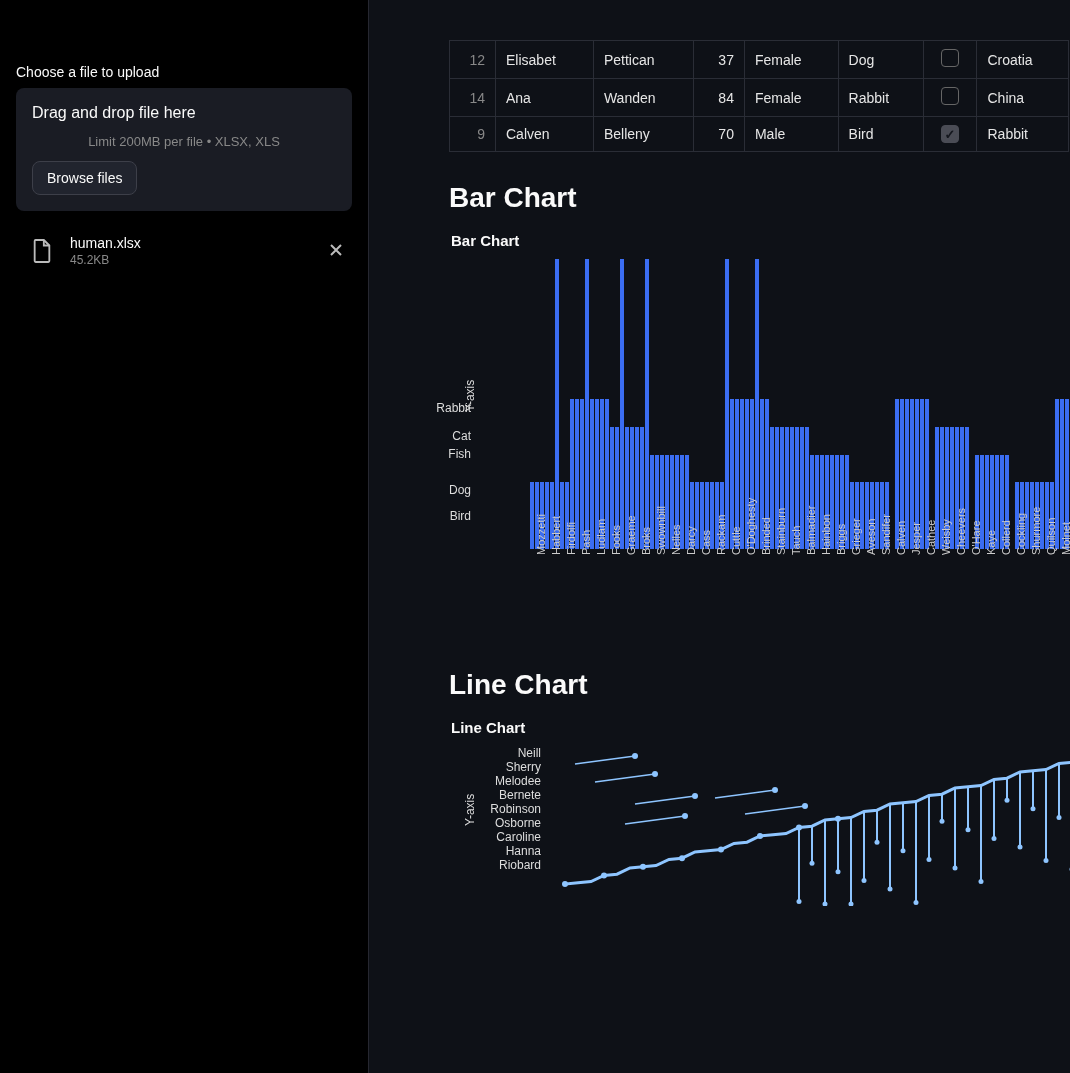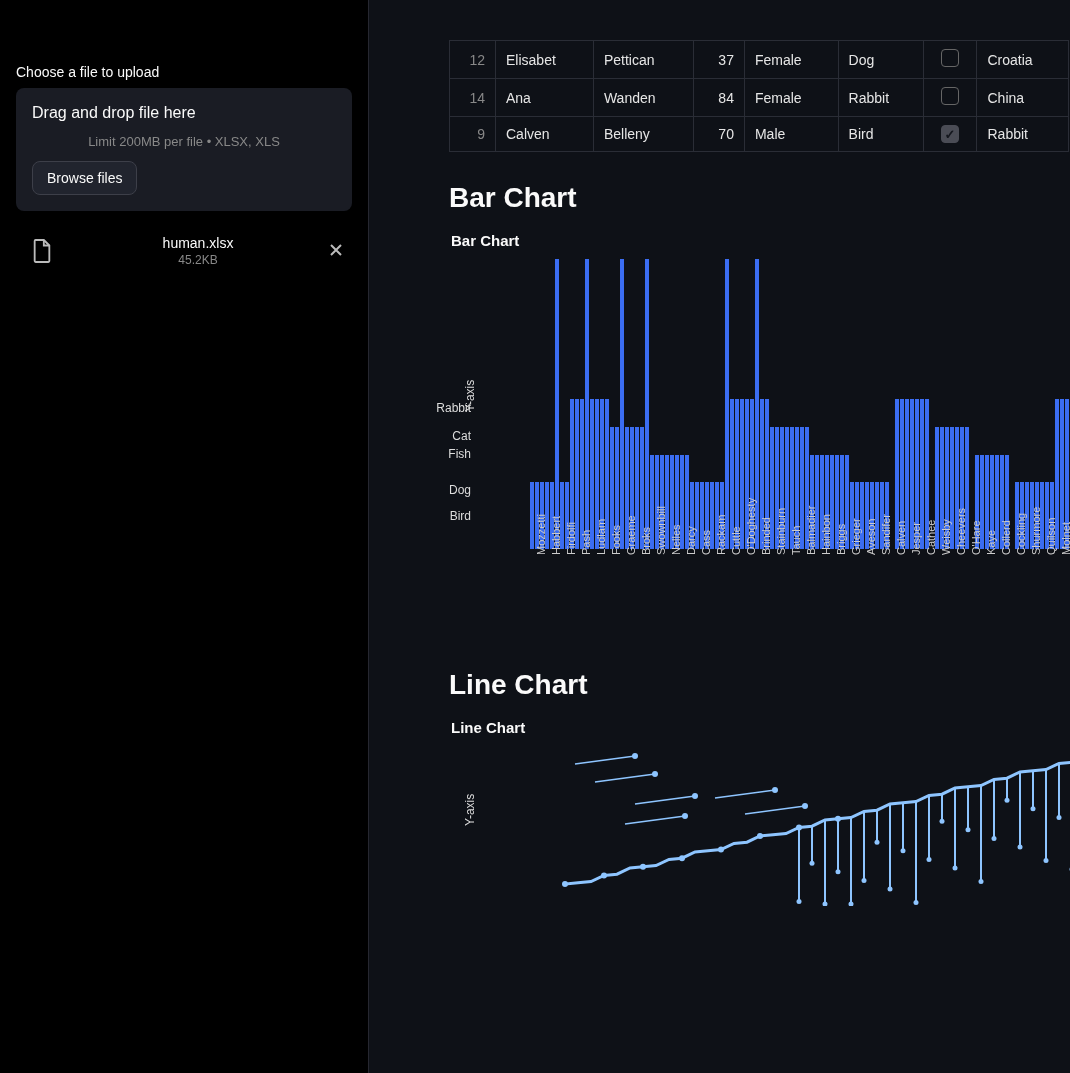--- a/index.html
+++ b/index.html
@@ -46,21 +46,20 @@
     padding: 8px 14px;
     border-radius: 8px;
     font-size: 14px;
     cursor: pointer;
   }
   .file-row {
     display: flex;
     align-items: center;
     padding: 12px 6px;
     margin-top: 8px;
-    text-align: center;
   }
   .file-icon {
     width: 40px; height: 40px;
     display: flex; align-items: center; justify-content: center;
     color: #bbb;
   }
   .file-meta { flex: 1; margin-left: 8px; }
   .file-name { font-size: 14px; color: #fafafa; }
   .file-size { font-size: 12px; color: #888; margin-top: 2px;}
   .file-close { color: #bbb; cursor: pointer; width: 20px; text-align:center;}
@@ -360,20 +359,31 @@
         <span>Blofsky</span>
         <span>Jacqueminot</span>
       </div>
   </div>
 
   <h2 class="section">Line Chart</h2>
   <div class="chart-box">
     <div class="chart-title">Line Chart</div>
     <div style="position:relative;">
       <div class="line-yaxis-label">Y-axis</div>
+      <div class="line-yticks" id="line-yticks">
+          <div>Neill</div>
+          <div>Sherry</div>
+          <div>Melodee</div>
+          <div>Bernete</div>
+          <div>Robinson</div>
+          <div>Osborne</div>
+          <div>Caroline</div>
+          <div>Hanna</div>
+          <div>Riobard</div>
+        </div>
       <div class="line-area">
         <svg class="line-svg" id="line-svg">
             <path d="M 20 140 L 20 138 L 33 136.8 L 46 135.6 L 59 129.4 L 72 128.2 L 85 122 L 98 120.8 L 111 119.6 L 124 113.4 L 137 112.2 L 150 106 L 163 104.8 L 176 103.6 L 189 97.4 L 202 96.19999999999999 L 215 90 L 228 88.8 L 241 87.6 L 254 81.4 L 267 80.19999999999999 L 280 74 L 293 72.8 L 306 71.6 L 319 65.39999999999999 L 332 64.19999999999999 L 345 58 L 358 56.8 L 371 55.599999999999994 L 384 49.39999999999999 L 397 48.19999999999999 L 410 42 L 423 40.8 L 436 39.599999999999994 L 449 33.39999999999999 L 462 32.19999999999999 L 475 26 L 488 24.799999999999997 L 501 23.599999999999994 L 514 17.39999999999999 L 527 16.19999999999999 L 540 10 " stroke="#8ec5ff" stroke-width="3" fill="none"></path>
             <circle cx="20" cy="138" r="3" fill="#8ec5ff"></circle>
             <circle cx="59" cy="129.4" r="3" fill="#8ec5ff"></circle>
             <circle cx="98" cy="120.8" r="3" fill="#8ec5ff"></circle>
             <circle cx="137" cy="112.2" r="3" fill="#8ec5ff"></circle>
             <circle cx="176" cy="103.6" r="3" fill="#8ec5ff"></circle>
             <circle cx="215" cy="90" r="3" fill="#8ec5ff"></circle>
             <circle cx="254" cy="81.4" r="3" fill="#8ec5ff"></circle>

